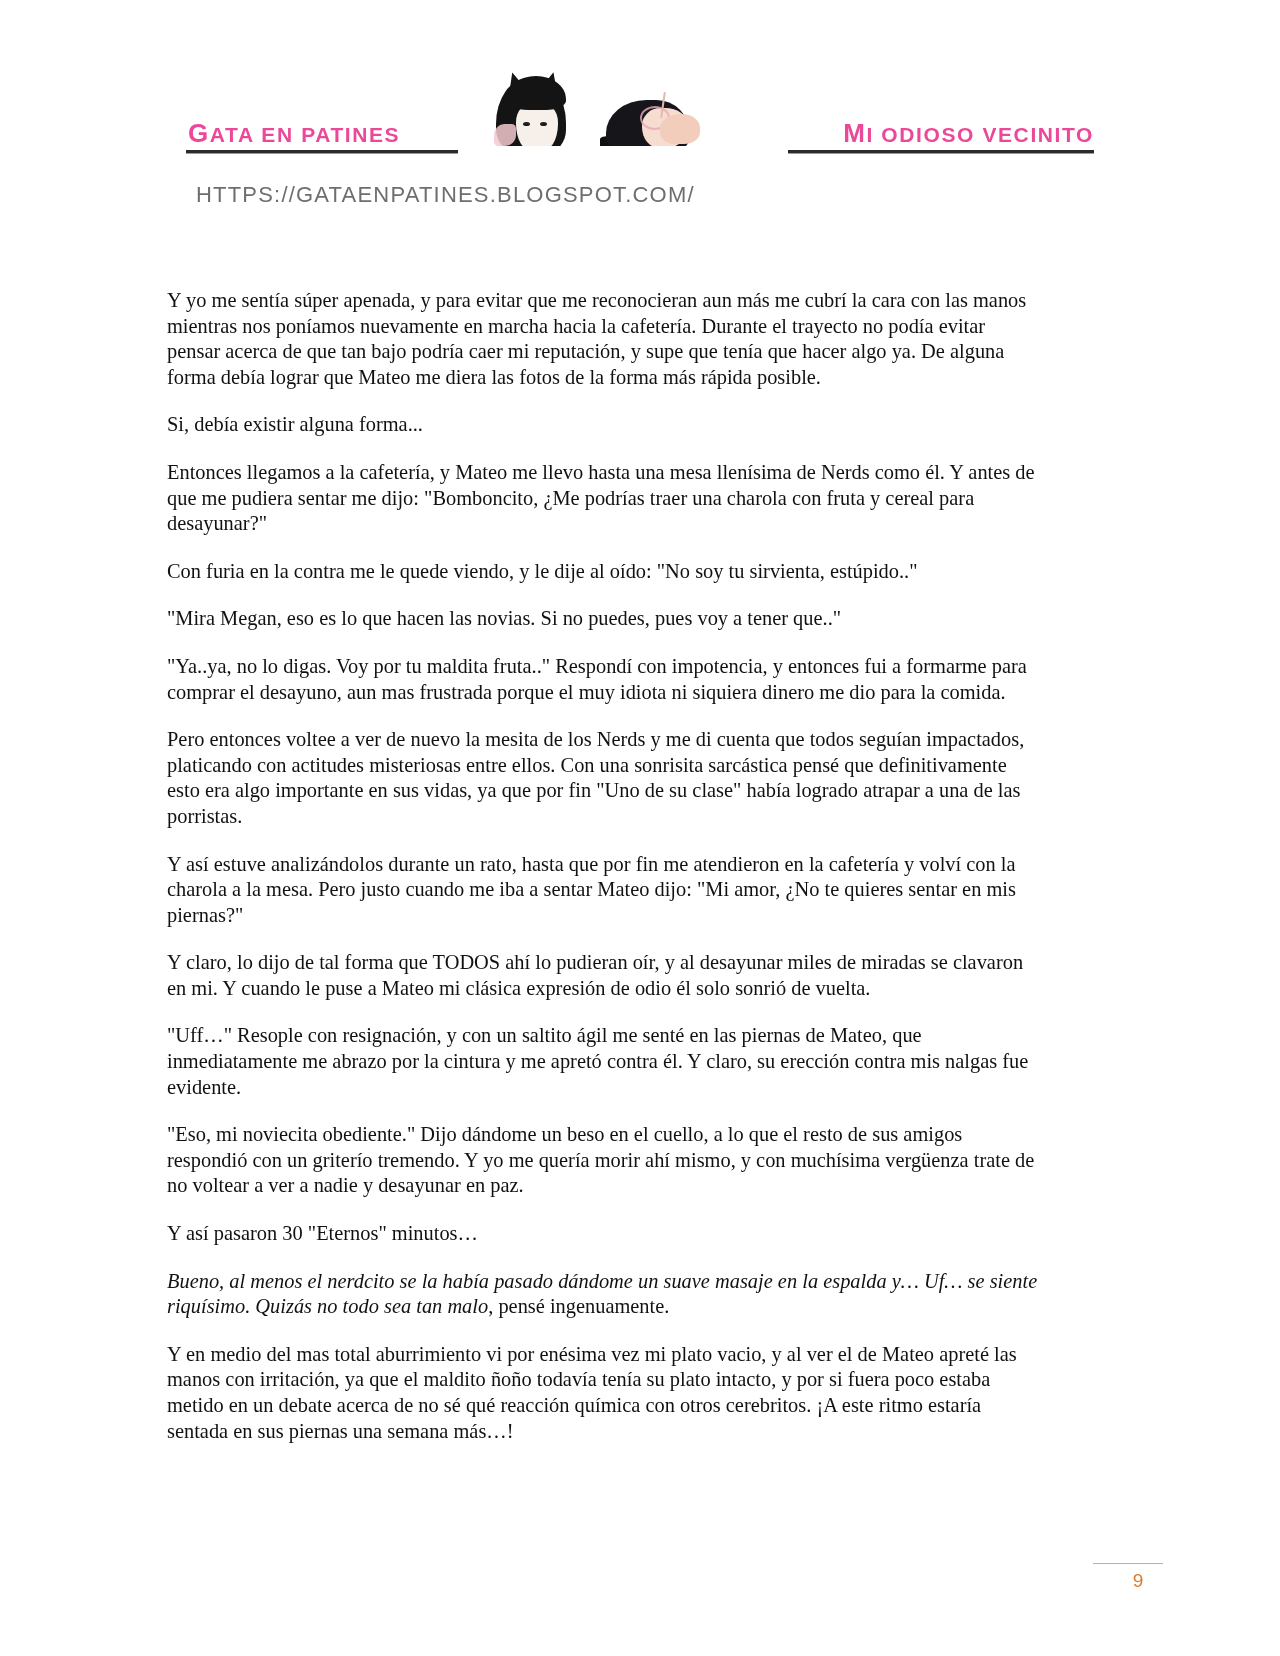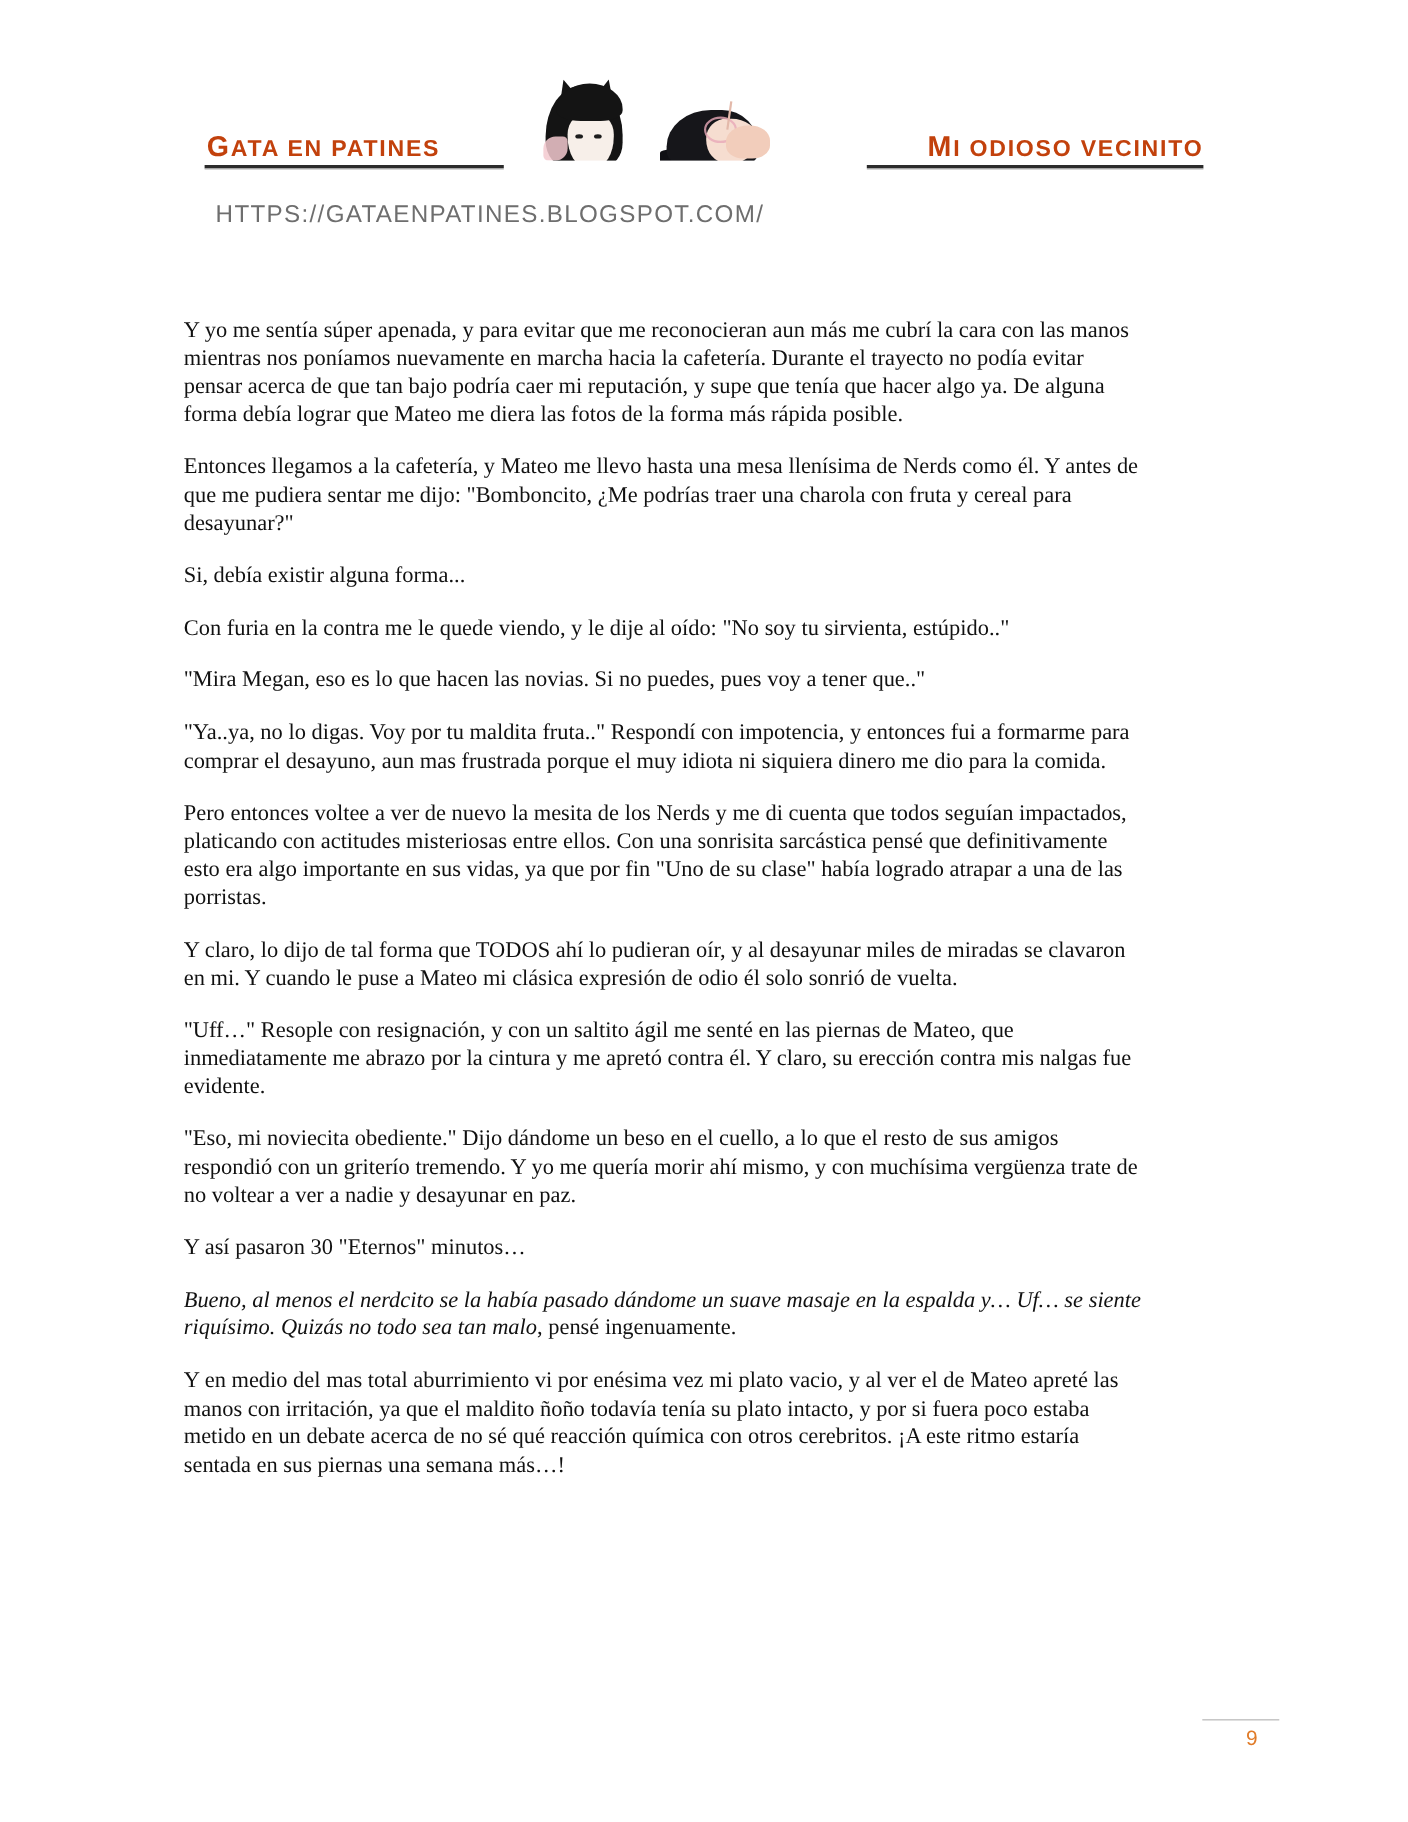--- a/index.html
+++ b/index.html
@@ -184,21 +184,21 @@
     background: #ffffff;
   }
 
   .brand-left, .brand-right {
     position: absolute;
     top: 46px;
     font-family: "Liberation Sans", "DejaVu Sans", sans-serif;
     font-weight: bold;
     font-size: 21px;
     letter-spacing: 1.6px;
-    color: #c2410c;
+    color: #ec4899;
     white-space: nowrap;
     text-transform: uppercase;
   }
   .brand-left  { left: 2px; }
   .brand-right { right: 0px; }
   .brand-left .cap, .brand-right .cap { font-size: 26px; }
 
   .blog-url {
     position: absolute;
     left: 196px;
@@ -279,26 +279,27 @@
     <div class="header-rule-gap"></div>
 
     <div class="brand-left"><span class="cap">G</span>ATA EN PATINES</div>
     <div class="brand-right"><span class="cap">M</span>I ODIOSO VECINITO</div>
   </div>
 
   <div class="blog-url">HTTPS://GATAENPATINES.BLOGSPOT.COM/</div>
 
   <div class="body-text">
     <p class="para">Y yo me sentía súper apenada, y para evitar que me reconocieran aun más me cubrí la cara con las manos mientras nos poníamos nuevamente en marcha hacia la cafetería. Durante el trayecto no podía evitar pensar acerca de que tan bajo podría caer mi reputación, y supe que tenía que hacer algo ya. De alguna forma debía lograr que Mateo me diera las fotos de la forma más rápida posible.</p>
+    <p class="para">Si, debía existir alguna forma...</p>
     <p class="para">Entonces llegamos a la cafetería, y Mateo me llevo hasta una mesa llenísima de Nerds como él. Y antes de que me pudiera sentar me dijo: "Bomboncito, ¿Me podrías traer una charola con fruta y cereal para desayunar?"</p>
-    <p class="para">Si, debía existir alguna forma...</p>
     <p class="para">Con furia en la contra me le quede viendo, y le dije al oído: "No soy tu sirvienta, estúpido.."</p>
     <p class="para">"Mira Megan, eso es lo que hacen las novias. Si no puedes, pues voy a tener que.."</p>
     <p class="para">"Ya..ya, no lo digas. Voy por tu maldita fruta.." Respondí con impotencia, y entonces fui a formarme para comprar el desayuno, aun mas frustrada porque el muy idiota ni siquiera dinero me dio para la comida.</p>
     <p class="para">Pero entonces voltee a ver de nuevo la mesita de los Nerds y me di cuenta que todos seguían impactados, platicando con actitudes misteriosas entre ellos. Con una sonrisita sarcástica pensé que definitivamente esto era algo importante en sus vidas, ya que por fin "Uno de su clase" había logrado atrapar a una de las porristas.</p>
+    <p class="para">Y así estuve analizándolos durante un rato, hasta que por fin me atendieron en la cafetería y volví con la charola a la mesa. Pero justo cuando me iba a sentar Mateo dijo: "Mi amor, ¿No te quieres sentar en mis piernas?"</p>
     <p class="para">Y claro, lo dijo de tal forma que TODOS ahí lo pudieran oír, y al desayunar miles de miradas se clavaron en mi. Y cuando le puse a Mateo mi clásica expresión de odio él solo sonrió de vuelta.</p>
     <p class="para">"Uff…" Resople con resignación, y con un saltito ágil me senté en las piernas de Mateo, que inmediatamente me abrazo por la cintura y me apretó contra él. Y claro, su erección contra mis nalgas fue evidente.</p>
     <p class="para">"Eso, mi noviecita obediente." Dijo dándome un beso en el cuello, a lo que el resto de sus amigos respondió con un griterío tremendo. Y yo me quería morir ahí mismo, y con muchísima vergüenza trate de no voltear a ver a nadie y desayunar en paz.</p>
 
 
     <p class="para">Y así pasaron 30 "Eternos" minutos…</p>
     <p class="para italic"><span>Bueno, al menos el nerdcito se la había pasado dándome un suave masaje en la espalda y… Uf… se siente riquísimo. Quizás no todo sea tan malo</span><span class="roman">, pensé ingenuamente.</span></p>
 
     <p class="para">Y en medio del mas total aburrimiento vi por enésima vez mi plato vacio, y al ver el de Mateo apreté las manos con irritación, ya que el maldito ñoño todavía tenía su plato intacto, y por si fuera poco estaba metido en un debate acerca de no sé qué reacción química con otros cerebritos. ¡A este ritmo estaría sentada en sus piernas una semana más…!</p>
   </div>

